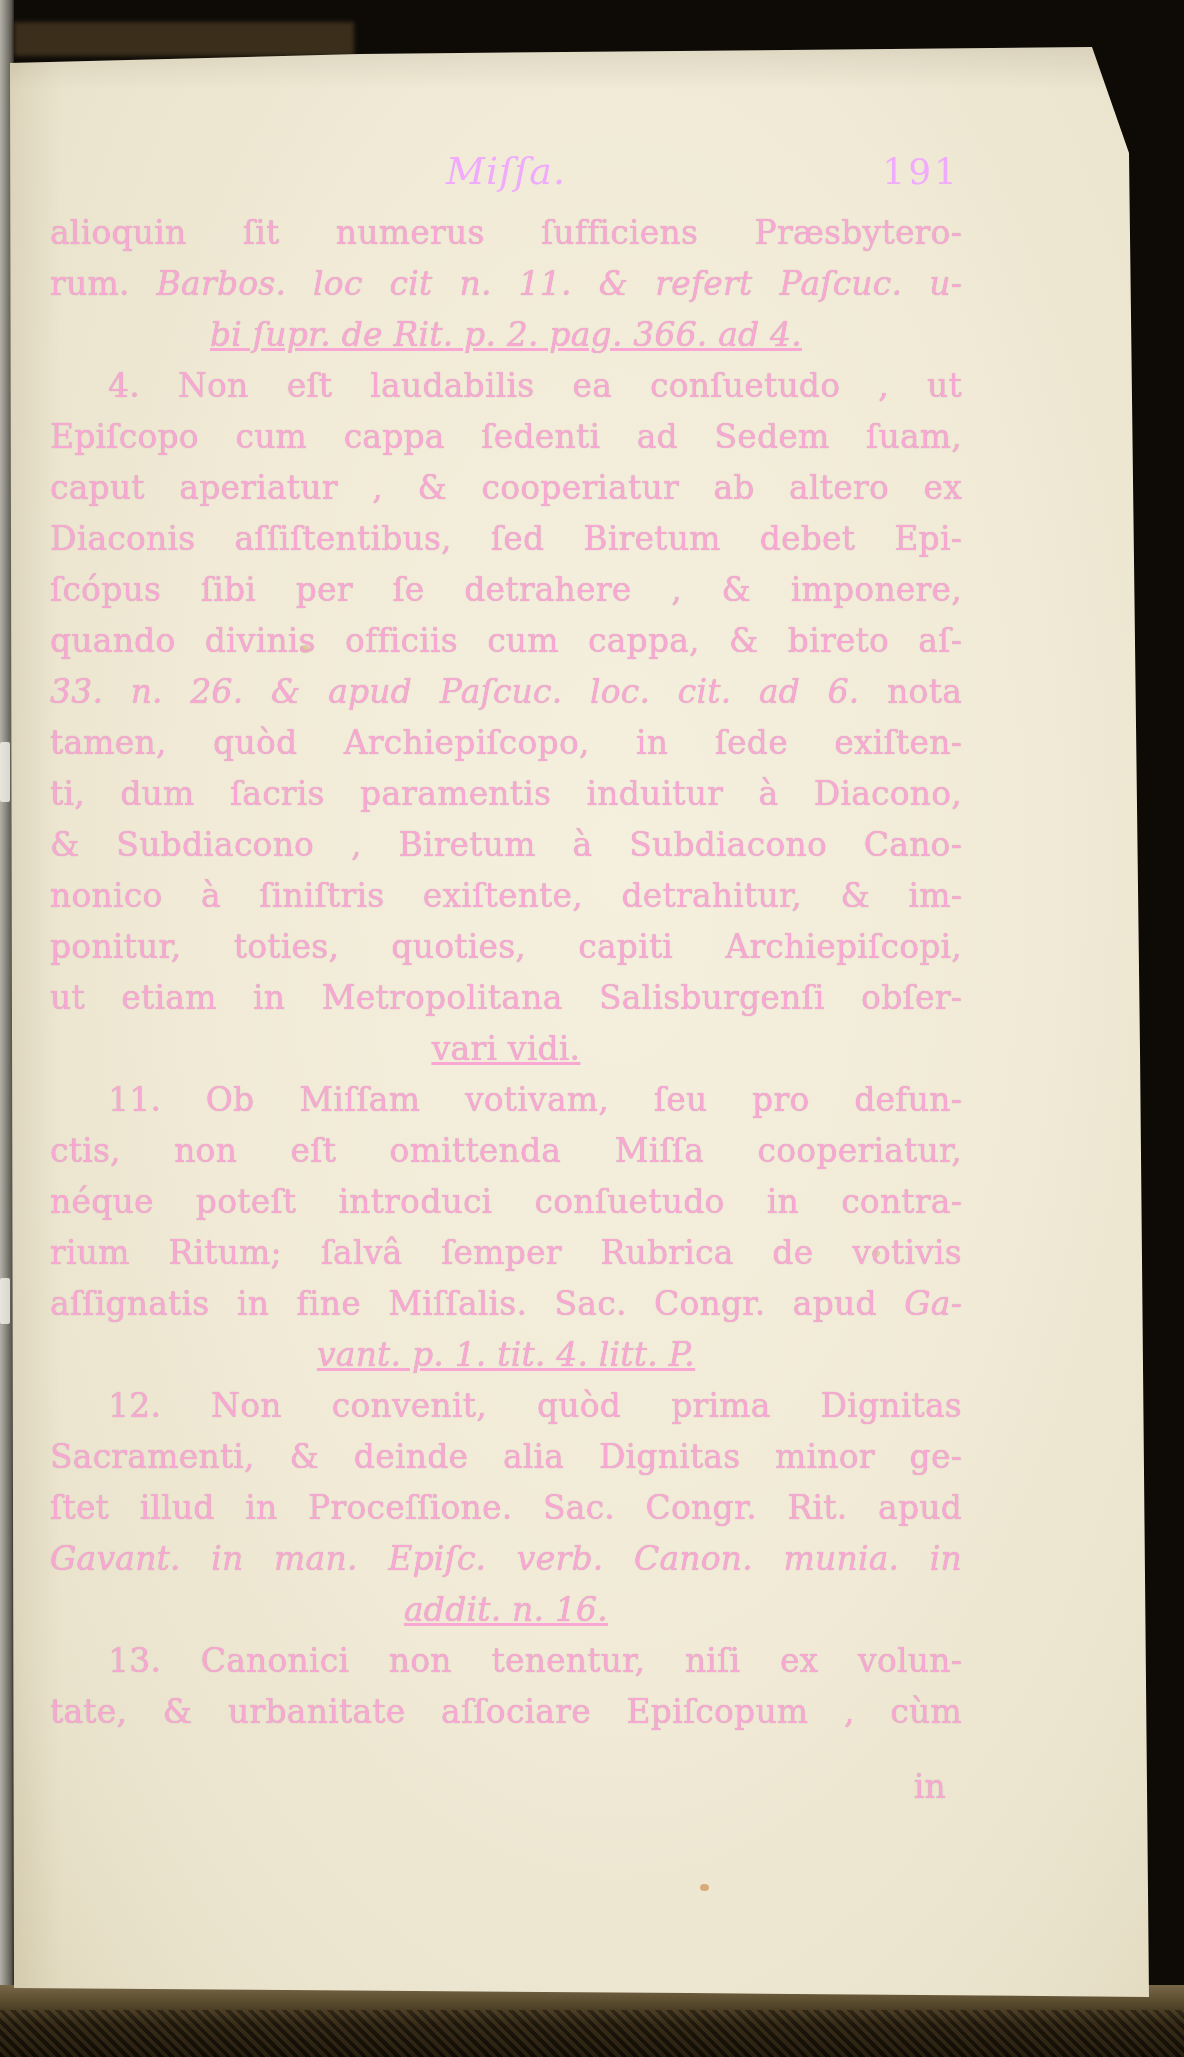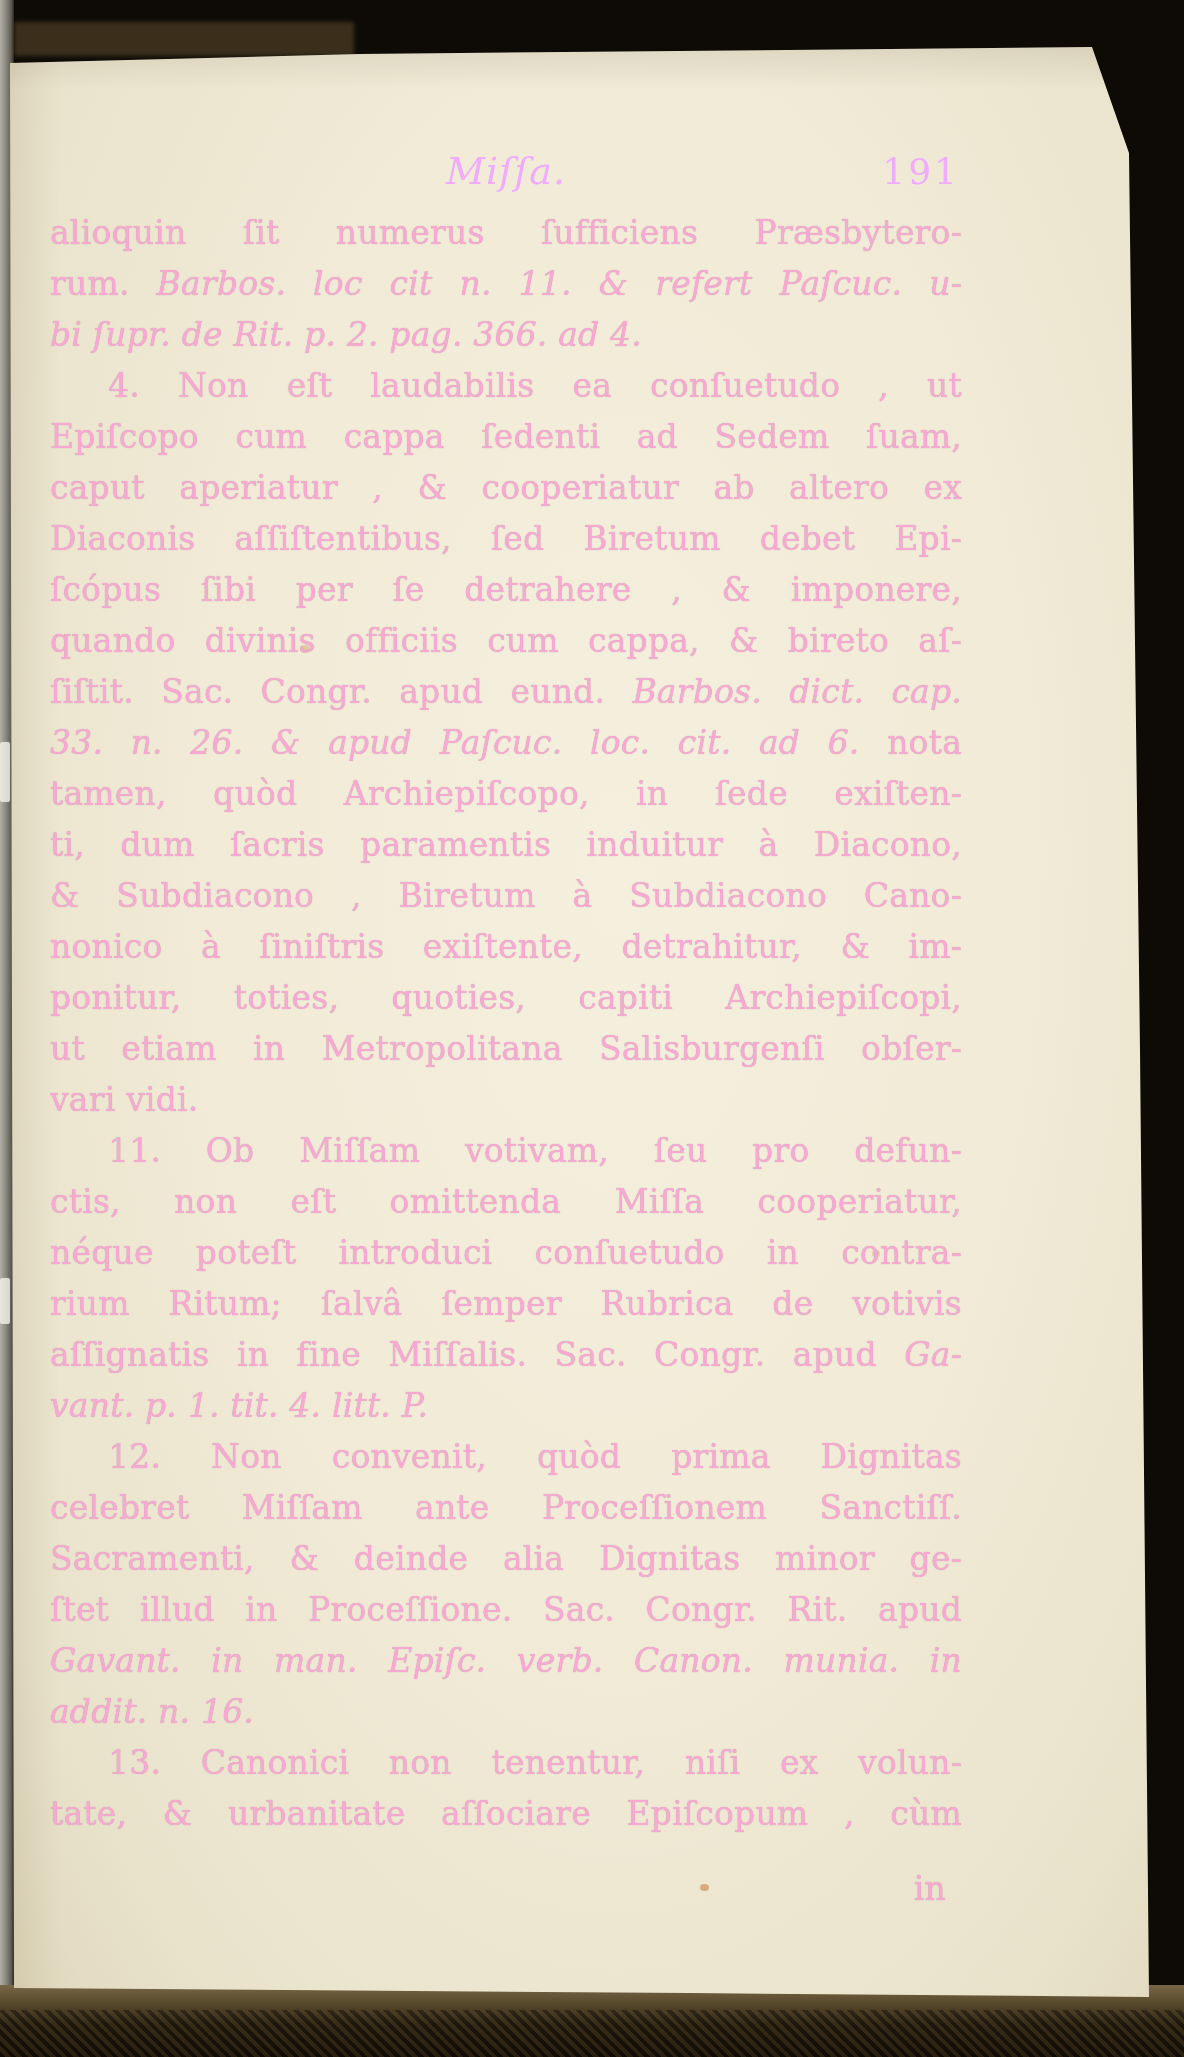--- a/index.html
+++ b/index.html
@@ -58,21 +58,21 @@
   }
   
   #text-block{
     position:absolute;left:50px;top:207px;width:912px;z-index:5;
     font-size:33px;line-height:51px;color:#f9a8d4;
     letter-spacing:.2px;
     text-shadow:0 0 1px rgba(50,38,31,.35);
   }
   .line{height:51px;overflow:hidden;}
   .justify{text-align:justify;text-align-last:justify;}
-  .left{text-align:left;}
+  .left{text-align:center;text-decoration:underline;}
   .right{text-align:right;padding-right:16px;margin-top:24px;}
   .indent{text-indent:58px;}
   .it{font-style:italic;}
 </style>
 </head>
 <body>
 
 <div id="stage">
   <div id="edge-strip"></div>
   <div class="edge-glint" style="top:742px;height:60px;"></div>
@@ -95,37 +95,35 @@
   <div id="text-block">
       <div class="line justify"><span>alioquin ſit numerus ſufficiens Præsbytero-</span></div>
       <div class="line justify"><span>rum. </span><span class="it">Barbos. loc cit n. 11. &amp; refert Paſcuc. u-</span></div>
       <div class="line left"><span class="it">bi ſupr. de Rit. p. 2. pag. 366. ad 4.</span></div>
       <div class="line justify indent"><span>4. Non eſt laudabilis ea conſuetudo , ut</span></div>
       <div class="line justify"><span>Epiſcopo cum cappa ſedenti ad Sedem ſuam,</span></div>
       <div class="line justify"><span>caput aperiatur , &amp; cooperiatur ab altero ex</span></div>
       <div class="line justify"><span>Diaconis aſſiſtentibus, ſed Biretum debet Epi-</span></div>
       <div class="line justify"><span>ſcópus ſibi per ſe detrahere , &amp; imponere,</span></div>
       <div class="line justify"><span>quando divinis officiis cum cappa, &amp; bireto aſ-</span></div>
-      <div class="line justify"><span>ſiſtit. Sac. Congr. apud eund. </span><span class="it">Barbos. dict. cap.</span></div>
       <div class="line justify"><span class="it">33. n. 26. &amp; apud Paſcuc. loc. cit. ad 6.</span><span> nota</span></div>
       <div class="line justify"><span>tamen, quòd Archiepiſcopo, in ſede exiſten-</span></div>
       <div class="line justify"><span>ti, dum ſacris paramentis induitur à Diacono,</span></div>
       <div class="line justify"><span>&amp; Subdiacono , Biretum à Subdiacono Cano-</span></div>
       <div class="line justify"><span>nonico à ſiniſtris exiſtente, detrahitur, &amp; im-</span></div>
       <div class="line justify"><span>ponitur, toties, quoties, capiti Archiepiſcopi,</span></div>
       <div class="line justify"><span>ut etiam in Metropolitana Salisburgenſi obſer-</span></div>
       <div class="line left"><span>vari vidi.</span></div>
       <div class="line justify indent"><span>11. Ob Miſſam votivam, ſeu pro defun-</span></div>
       <div class="line justify"><span>ctis, non eſt omittenda Miſſa cooperiatur,</span></div>
       <div class="line justify"><span>néque poteſt introduci conſuetudo in contra-</span></div>
       <div class="line justify"><span>rium Ritum; ſalvâ ſemper Rubrica de votivis</span></div>
       <div class="line justify"><span>aſſignatis in fine Miſſalis. Sac. Congr. apud </span><span class="it">Ga-</span></div>
       <div class="line left"><span class="it">vant. p. 1. tit. 4. litt. P.</span></div>
       <div class="line justify indent"><span>12. Non convenit, quòd prima Dignitas</span></div>
-      <div class="line justify"><span>celebret Miſſam ante Proceſſionem Sanctiſſ.</span></div>
       <div class="line justify"><span>Sacramenti, &amp; deinde alia Dignitas minor ge-</span></div>
       <div class="line justify"><span>ſtet illud in Proceſſione. Sac. Congr. Rit. apud</span></div>
       <div class="line justify"><span class="it">Gavant. in man. Epiſc. verb. Canon. munia. in</span></div>
       <div class="line left"><span class="it">addit. n. 16.</span></div>
       <div class="line justify indent"><span>13. Canonici non tenentur, niſi ex volun-</span></div>
       <div class="line justify"><span>tate, &amp; urbanitate aſſociare Epiſcopum , cùm</span></div>
       <div class="line right"><span>in</span></div>
     </div>
 </div>
 

